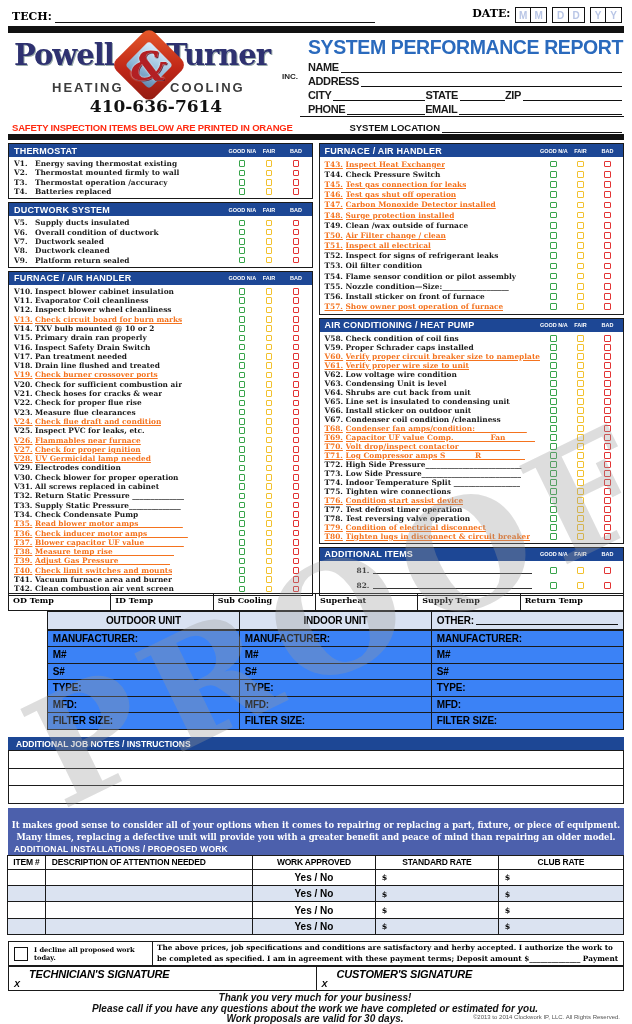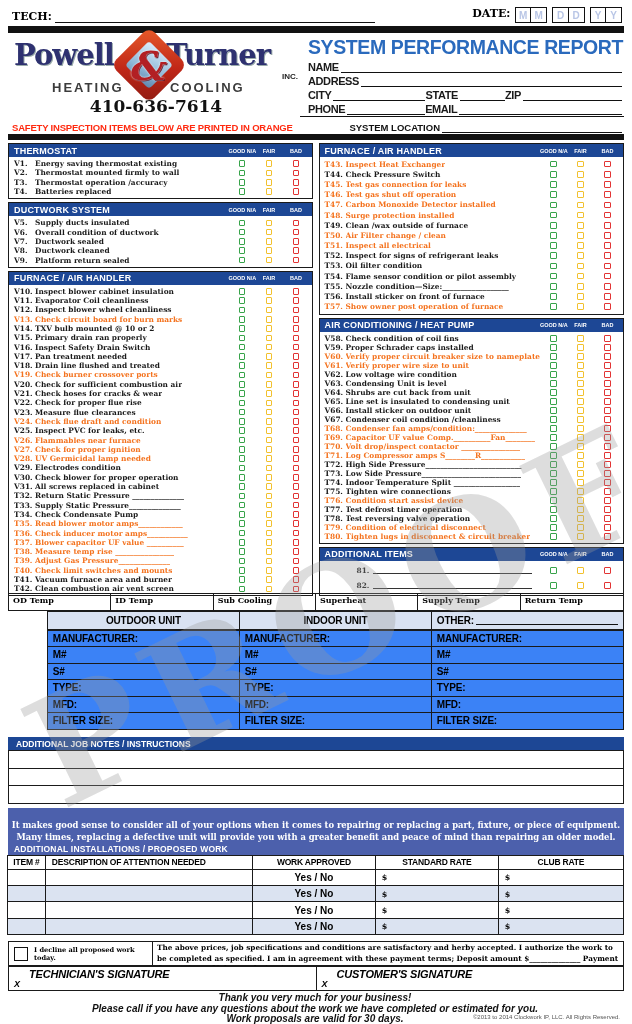--- a/index.html
+++ b/index.html
@@ -61,21 +61,21 @@
   .rheads { margin-left:auto; display:flex; }
   .rhc { width:27px; text-align:center; font:bold 5.5px "Liberation Sans", sans-serif; color:#fff; white-space:nowrap; }
   .sec-body { padding:2px 2px 2px 5px; background:#fff; }
   .item { display:flex; align-items:center; height:9.3px; }
   .colR .sec-r0 .item { height:10.2px; }
   .colR .sec-r1 .item { height:9px; }
   .colR .sec-r2 .item { height:15px; }
   .inum { width:21px; flex:none; font:bold 7.4px "DejaVu Serif", serif; color:#1a1a1a; }
   .sec-r2 .inum { width:14px;margin-left:32px; }
   .ilab { font:bold 7.4px "DejaVu Serif", serif; color:#1a1a1a; white-space:nowrap; overflow:hidden; }
-  .item.safety .inum, .item.safety .ilab { color:#f4731f; }
+  .item.safety .inum, .item.safety .ilab { color:#f4731f;text-decoration:underline; }
   .fill-line { flex:1; border-bottom:1px solid #333; height:8px; margin:0 8px 0 2px; }
   .iboxes { margin-left:auto; display:flex; flex:none; }
   .cbcell { width:27px; display:flex; justify-content:center; }
   .cb { width:6.6px; height:6.6px; border:1.7px solid; border-radius:1px; background:#fff; }
   .cb.g { border-color:#37a34a; } .cb.y { border-color:#f2c12e; } .cb.r { border-color:#e23434; }
 
   
   .temps { position:absolute; top:593px; left:8px; right:8px; height:18px; border:1.5px solid #1a1a1a;
            display:grid; grid-template-columns:repeat(6,1fr); }
   .tcell { border-right:1.2px solid #1a1a1a; font:bold 8px "DejaVu Serif", serif; padding:1px 0 0 4px; }

